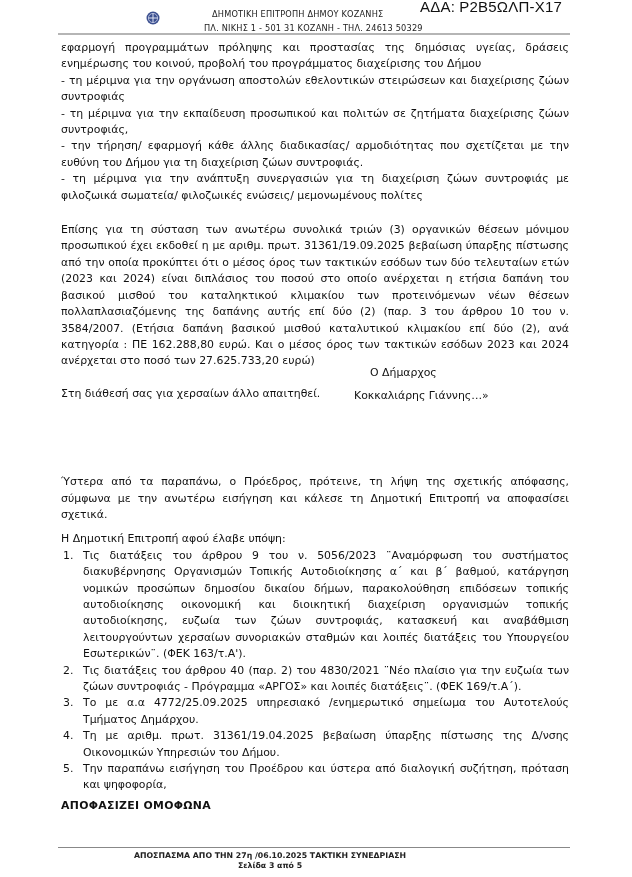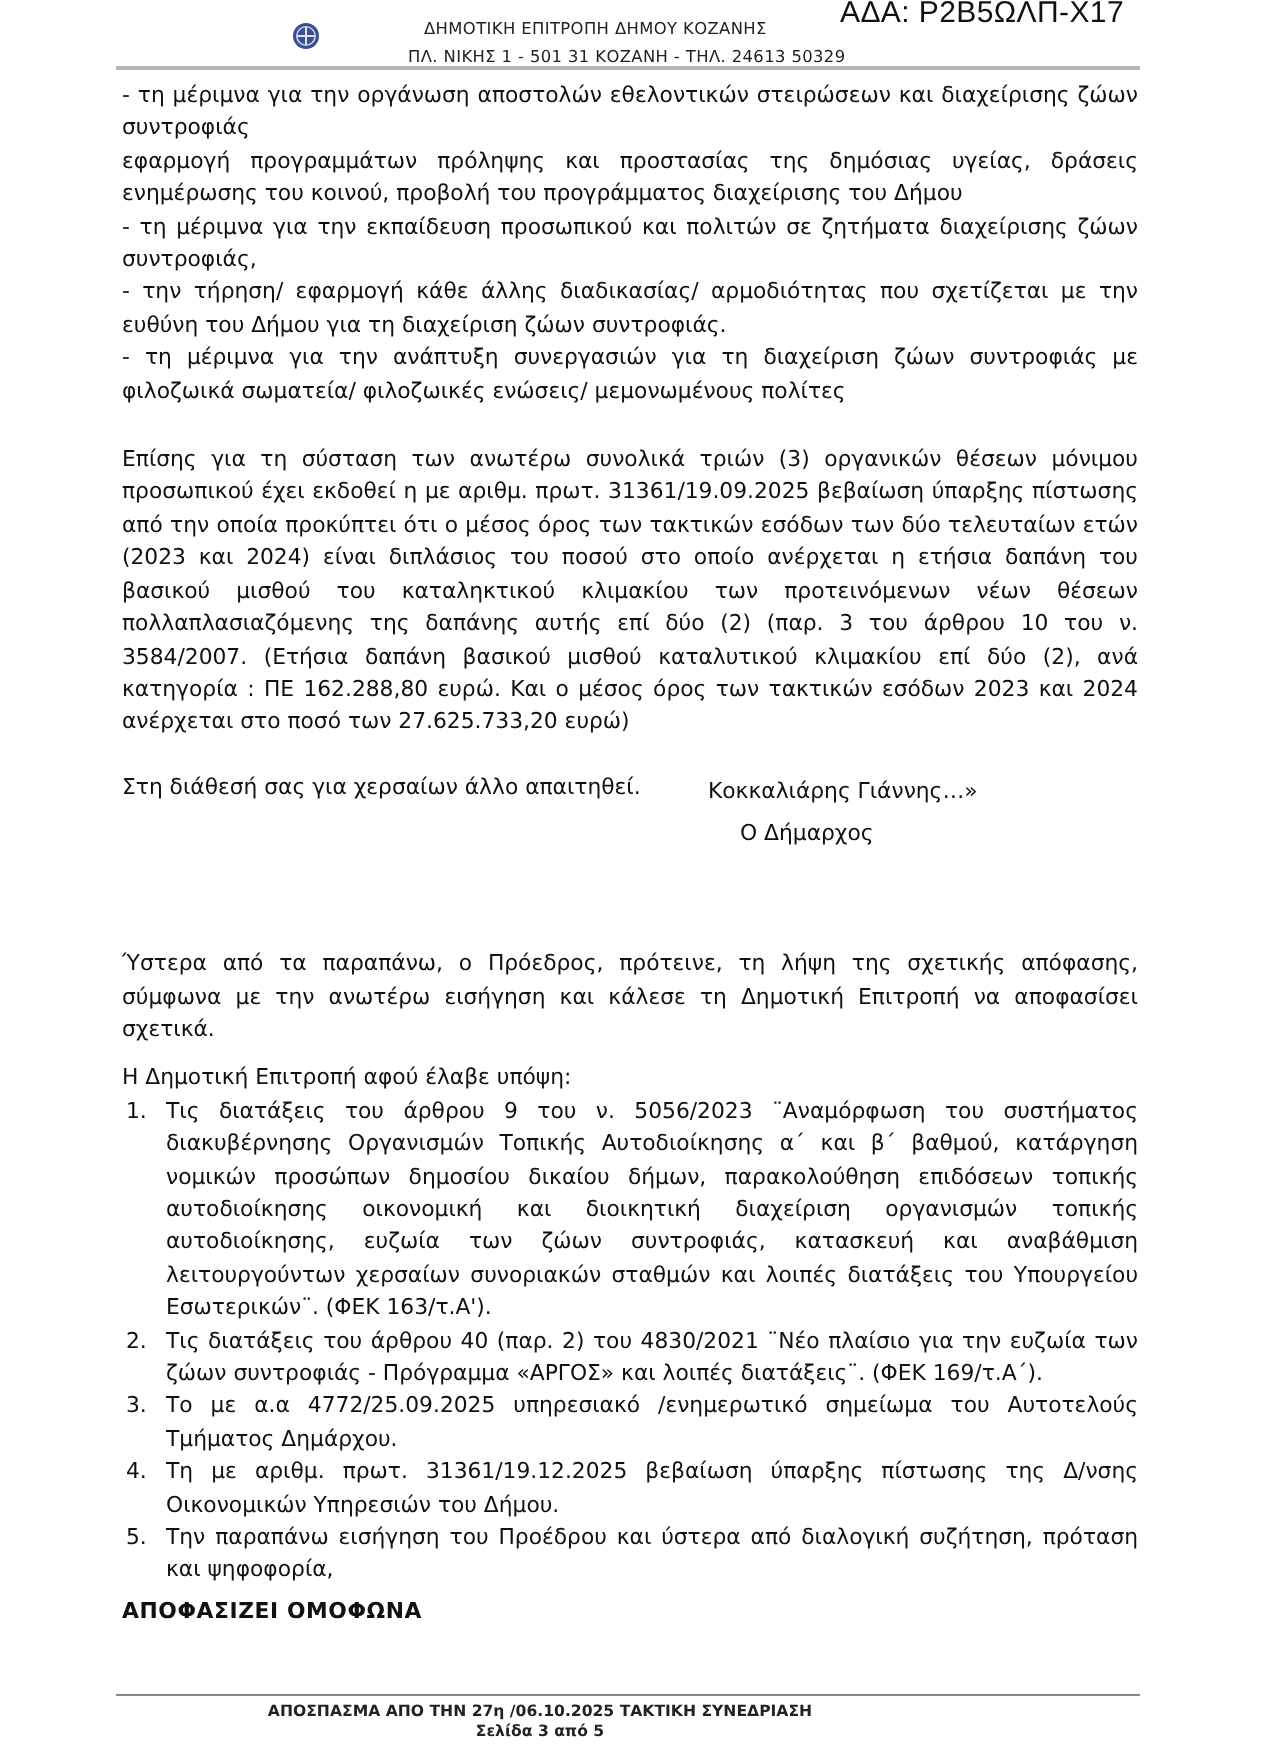--- a/index.html
+++ b/index.html
@@ -10,21 +10,21 @@
                font-size:8.2px; letter-spacing:0.2px; color:#222; padding-left:0; }
   .hdr-title .l1 { position:absolute; left:212px; top:4px; white-space:nowrap; }
   .hdr-title .l2 { position:absolute; left:204px; top:18px; white-space:nowrap; }
   .ada { position:absolute; left:420px; top:-2px; font-size:15px; color:#111;
          font-family:"Liberation Sans", sans-serif; letter-spacing:0.2px; }
   .hdr-rule { position:absolute; left:58px; top:33px; width:512px; height:2px; background:#b5b5b5; }
   .content { position:absolute; left:61px; top:40px; width:508px;
              font-size:10.9px; line-height:16.4px; }
   .content p { margin:0; text-align:justify; }
   .gap { height:16px; }
-  .sign1 { position:absolute; left:370px; top:366px; font-size:10.9px;margin-top:44px; }
+  .sign1 { position:absolute; left:370px; top:366px; font-size:10.9px; }
   .sign2 { position:absolute; left:354px; top:389px; font-size:10.9px; }
   ol.grounds { margin:0; padding:0; list-style:none; }
   ol.grounds li { position:relative; padding-left:22px; text-align:justify; }
   ol.grounds li .num { position:absolute; left:2px; top:0; }
   .decide { text-align:center; font-weight:bold; letter-spacing:0.3px; }
   .footer-rule { position:absolute; left:58px; top:847px; width:512px; height:1px; background:#888; }
   .footer { position:absolute; left:0; width:540px; top:851px; text-align:center;
             font-size:7.8px; line-height:10px; color:#222;font-weight:bold; }
 </style>
 </head>
@@ -39,38 +39,38 @@
   </svg>
 </div>
 <div class="hdr-title">
   <span class="l1">ΔΗΜΟΤΙΚΗ ΕΠΙΤΡΟΠΗ ΔΗΜΟΥ  ΚΟΖΑΝΗΣ</span>
   <span class="l2">ΠΛ. ΝΙΚΗΣ 1 -  501 31  ΚΟΖΑΝΗ  - ΤΗΛ.  24613 50329</span>
 </div>
 <div class="ada">ΑΔΑ: Ρ2Β5ΩΛΠ-Χ17</div>
 <div class="hdr-rule"></div>
 
 <div class="content">
+  <p>εφαρμογή προγραμμάτων πρόληψης και προστασίας της δημόσιας υγείας, δράσεις ενημέρωσης του κοινού, προβολή του προγράμματος διαχείρισης του Δήμου</p>
   <p>- τη μέριμνα για την οργάνωση αποστολών εθελοντικών στειρώσεων και διαχείρισης ζώων συντροφιάς</p>
-  <p>εφαρμογή προγραμμάτων πρόληψης και προστασίας της δημόσιας υγείας, δράσεις ενημέρωσης του κοινού, προβολή του προγράμματος διαχείρισης του Δήμου</p>
   <p>- τη μέριμνα για την εκπαίδευση προσωπικού και πολιτών σε ζητήματα διαχείρισης ζώων συντροφιάς,</p>
   <p>- την τήρηση/ εφαρμογή κάθε άλλης διαδικασίας/ αρμοδιότητας που σχετίζεται με την ευθύνη του Δήμου για τη διαχείριση ζώων συντροφιάς.</p>
   <p>- τη μέριμνα για την  ανάπτυξη συνεργασιών για τη διαχείριση ζώων συντροφιάς με φιλοζωικά σωματεία/ φιλοζωικές ενώσεις/ μεμονωμένους πολίτες</p>
   <div class="gap" style="height:18px"></div>
   <p>Επίσης για τη σύσταση των ανωτέρω συνολικά τριών (3) οργανικών θέσεων μόνιμου προσωπικού έχει εκδοθεί η με αριθμ. πρωτ. 31361/19.09.2025 βεβαίωση ύπαρξης πίστωσης από την οποία προκύπτει ότι ο μέσος όρος των τακτικών εσόδων των δύο τελευταίων ετών (2023 και 2024) είναι διπλάσιος του ποσού στο οποίο ανέρχεται η ετήσια δαπάνη του βασικού μισθού του καταληκτικού κλιμακίου των προτεινόμενων νέων θέσεων πολλαπλασιαζόμενης της δαπάνης αυτής επί δύο (2) (παρ. 3 του άρθρου 10 του ν. 3584/2007. (Ετήσια δαπάνη βασικού μισθού καταλυτικού κλιμακίου επί δύο (2), ανά κατηγορία : ΠΕ 162.288,80 ευρώ. Και ο μέσος όρος των τακτικών εσόδων 2023 και 2024 ανέρχεται στο ποσό των 27.625.733,20 ευρώ)</p>
   <div class="gap" style="height:16px"></div>
   <p>Στη διάθεσή σας για χερσαίων άλλο απαιτηθεί.</p>
   <div style="height:72px"></div>
   <p>Ύστερα από τα παραπάνω, ο Πρόεδρος, πρότεινε, τη λήψη της σχετικής απόφασης, σύμφωνα με την ανωτέρω εισήγηση και κάλεσε τη Δημοτική Επιτροπή να αποφασίσει σχετικά.</p>
   <div style="height:8px"></div>
   <p>Η Δημοτική Επιτροπή αφού έλαβε υπόψη:</p>
   <ol class="grounds">
     <li><span class="num">1.</span><span>Τις διατάξεις του άρθρου 9 του ν. 5056/2023 ¨Αναμόρφωση του συστήματος διακυβέρνησης Οργανισμών Τοπικής Αυτοδιοίκησης α΄ και β΄ βαθμού, κατάργηση νομικών προσώπων δημοσίου δικαίου δήμων, παρακολούθηση επιδόσεων τοπικής αυτοδιοίκησης οικονομική και διοικητική διαχείριση οργανισμών τοπικής αυτοδιοίκησης, ευζωία των ζώων συντροφιάς, κατασκευή και αναβάθμιση λειτουργούντων χερσαίων συνοριακών σταθμών και λοιπές διατάξεις του Υπουργείου Εσωτερικών¨. (ΦΕΚ 163/τ.Α').</span></li>
     <li><span class="num">2.</span><span>Τις διατάξεις του άρθρου 40 (παρ. 2) του 4830/2021 ¨Νέο πλαίσιο για την ευζωία των ζώων συντροφιάς - Πρόγραμμα «ΑΡΓΟΣ» και λοιπές διατάξεις¨. (ΦΕΚ 169/τ.Α΄).</span></li>
     <li><span class="num">3.</span><span>Το με α.α 4772/25.09.2025 υπηρεσιακό /ενημερωτικό σημείωμα του Αυτοτελούς Τμήματος Δημάρχου.</span></li>
-    <li><span class="num">4.</span><span>Τη με αριθμ. πρωτ. 31361/19.12.2025 βεβαίωση ύπαρξης πίστωσης της Δ/νσης Οικονομικών Υπηρεσιών του Δήμου.</span></li>
+    <li><span class="num">4.</span><span>Τη με αριθμ. πρωτ. 31361/19.04.2025 βεβαίωση ύπαρξης πίστωσης της Δ/νσης Οικονομικών Υπηρεσιών του Δήμου.</span></li>
     <li><span class="num">5.</span><span>Την παραπάνω εισήγηση του Προέδρου και ύστερα από διαλογική συζήτηση, πρόταση και ψηφοφορία,</span></li>
   </ol>
   <div style="height:4px"></div>
   <p class="decide">ΑΠΟΦΑΣΙΖΕΙ ΟΜΟΦΩΝΑ</p>
   <div style="height:12px"></div>
 </div>
 
 <div class="sign1">Ο Δήμαρχος</div>
 <div class="sign2">Κοκκαλιάρης Γιάννης…»</div>
 

